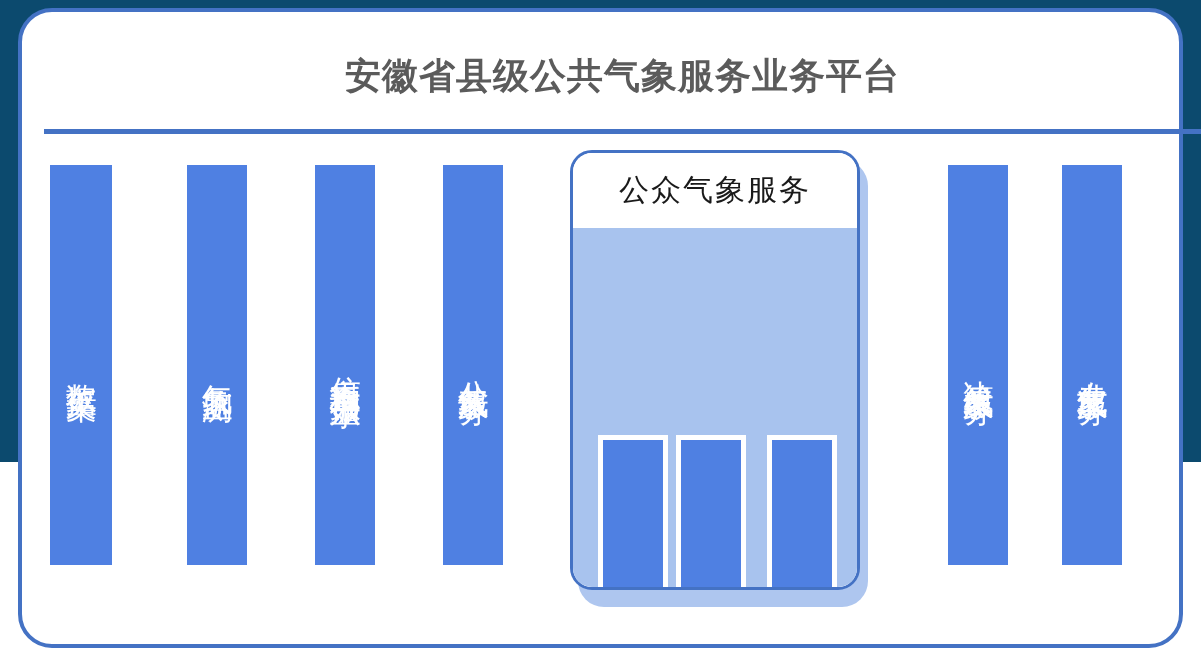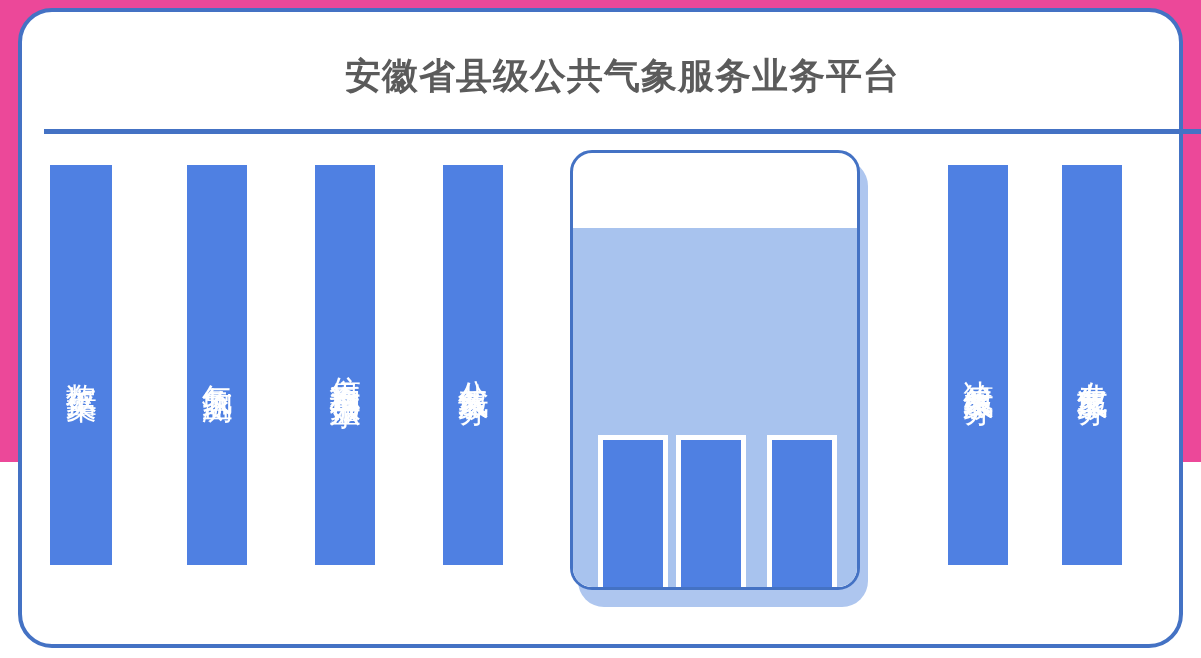--- a/index.html
+++ b/index.html
@@ -11,21 +11,21 @@
     width: 1201px;
     height: 658px;
     font-family: "Liberation Serif", "DejaVu Serif", serif;
     overflow: hidden;
   }
 
   #canvas {
     position: relative;
     width: 1201px;
     height: 462px;
-    background: #ec4899;
+    background: #0c4a6e;
   }
 
   
   .outer-frame {
     position: absolute;
     left: 18px;
     top: 8px;
     width: 1165px;
     height: 640px;
     border: 4px solid #4472C4;
@@ -194,20 +194,23 @@
     <span class="pillar-label">信息查询与数据显示</span>
   </div>
 
   <div class="pillar pillar-4">
     <span class="pillar-label">公共气象服务</span>
   </div>
 
   <div class="center-shadow"></div>
 
   <div class="center-panel">
+    <div class="center-header">
+      <span class="center-header-text">公众气象服务</span>
+    </div>
     <div class="center-body">
 
       <div class="inner-pillar inner-1">
         <span class="inner-label">公众预报产品</span>
       </div>
 
       <div class="inner-pillar inner-2">
         <span class="inner-label">预警应急系统</span>
       </div>
 

